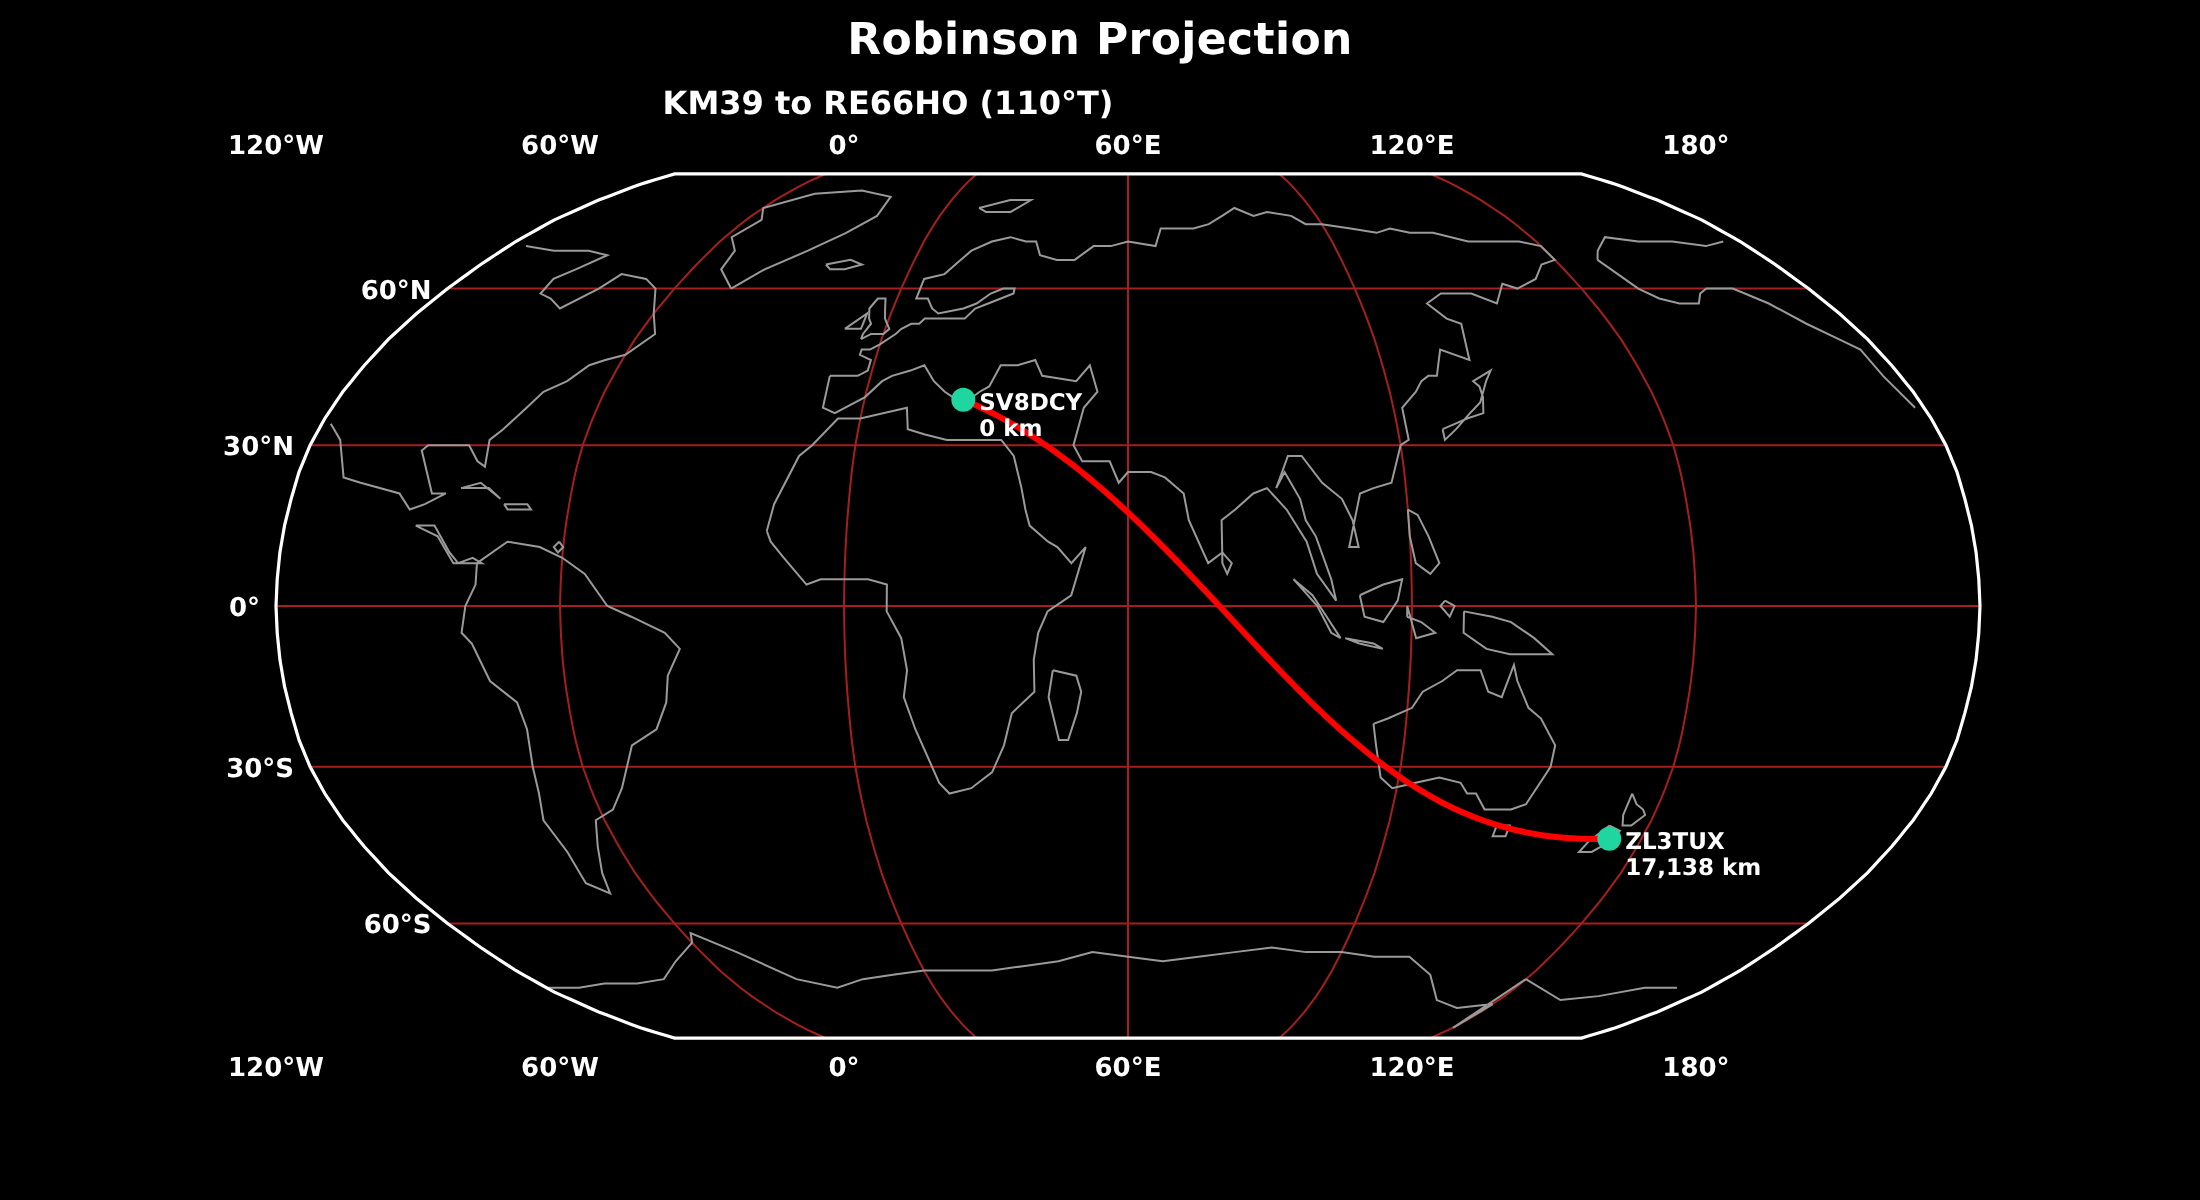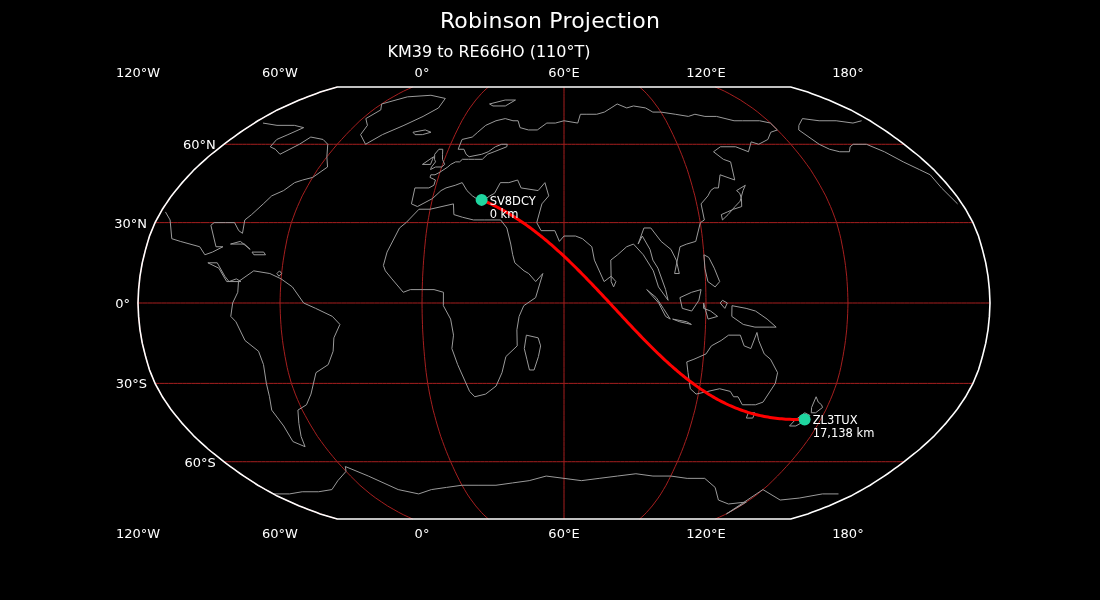--- a/index.html
+++ b/index.html
@@ -13,38 +13,38 @@
     overflow: hidden;
     font-family: "DejaVu Sans", sans-serif;
     color: #ffffff;
     position: relative;
   }
   #stage {
     position: relative;
     width: 1100px;
     height: 600px;
     background: #000000;
+    font-weight: bold;
   }
   #title {
     position: absolute;
     left: 0; top: 8px;
     width: 1100px;
     text-align: center;
     font-size: 22px;
     color: #ffffff;
     letter-spacing: 0.2px;
   }
   #subtitle {
     position: absolute;
     left: 0; top: 42px;
     width: 888px;
     text-align: center;
     font-size: 16px;
     color: #ffffff;
-    margin-left: 45px;
   }
   #mapsvg {
     position: absolute;
     left: 0; top: 0;
   }
   .axis-label {
     font-size: 13px;
     fill: #ffffff;
     font-family: "DejaVu Sans", sans-serif;
   }

